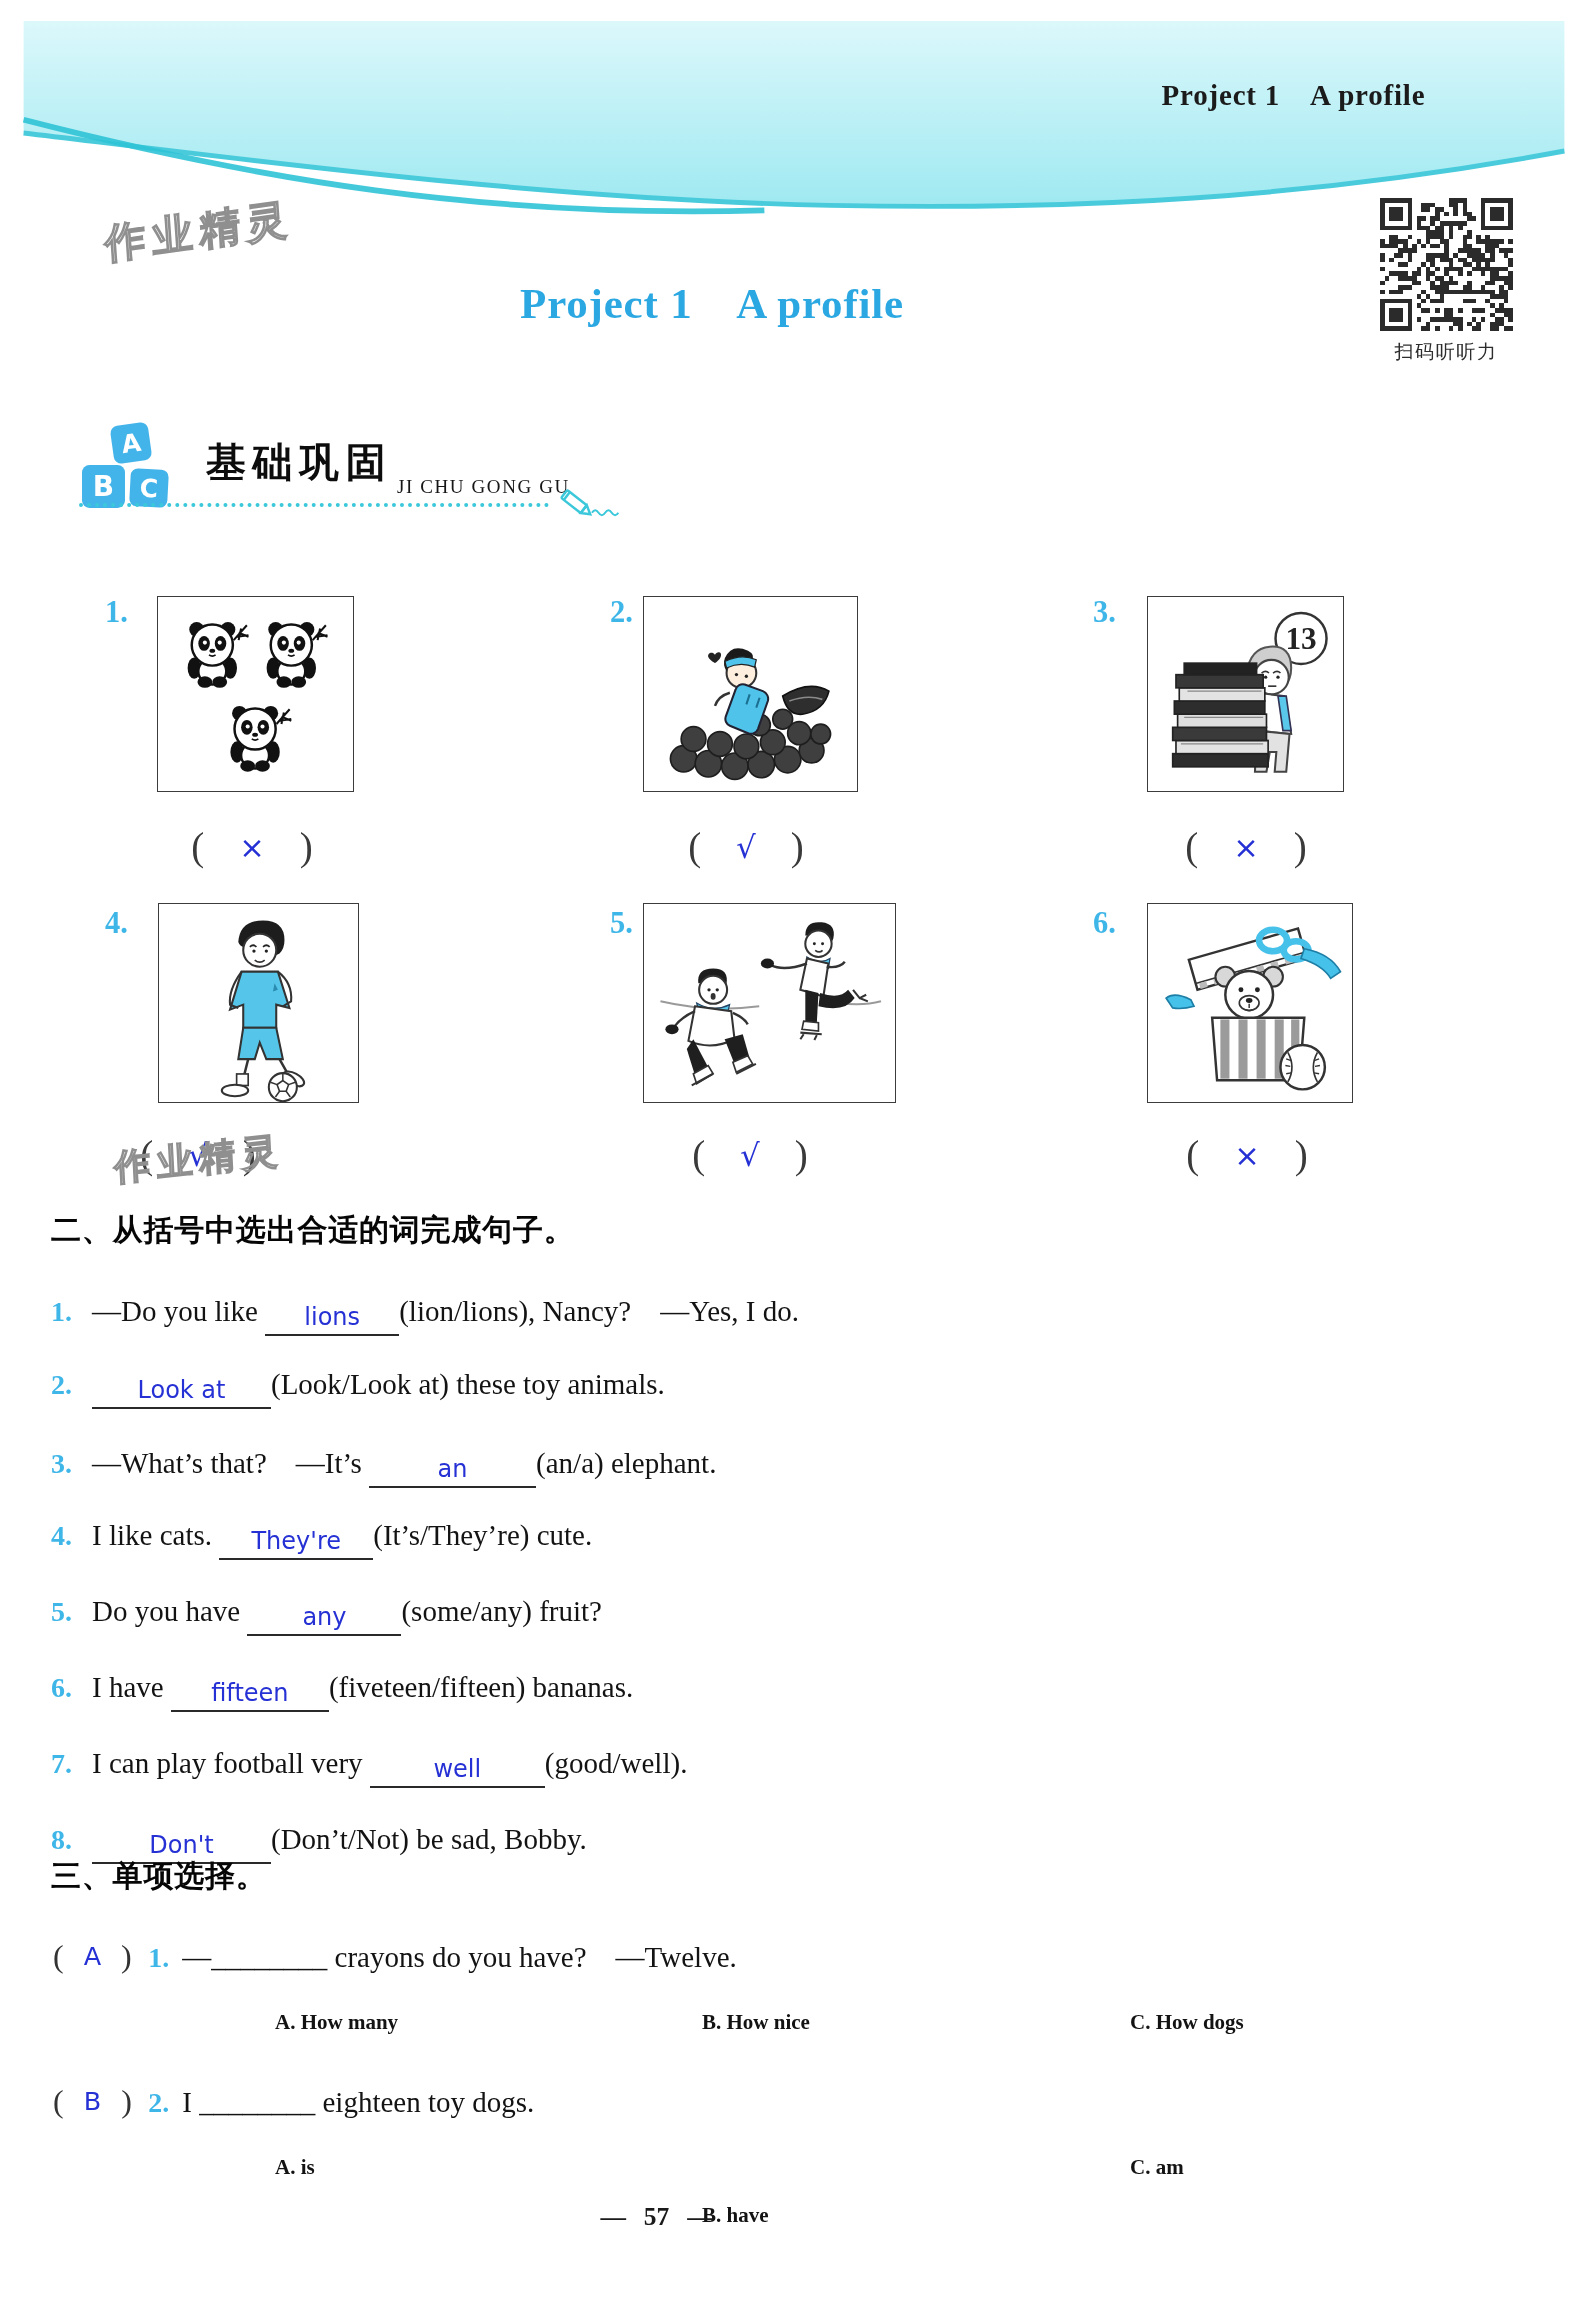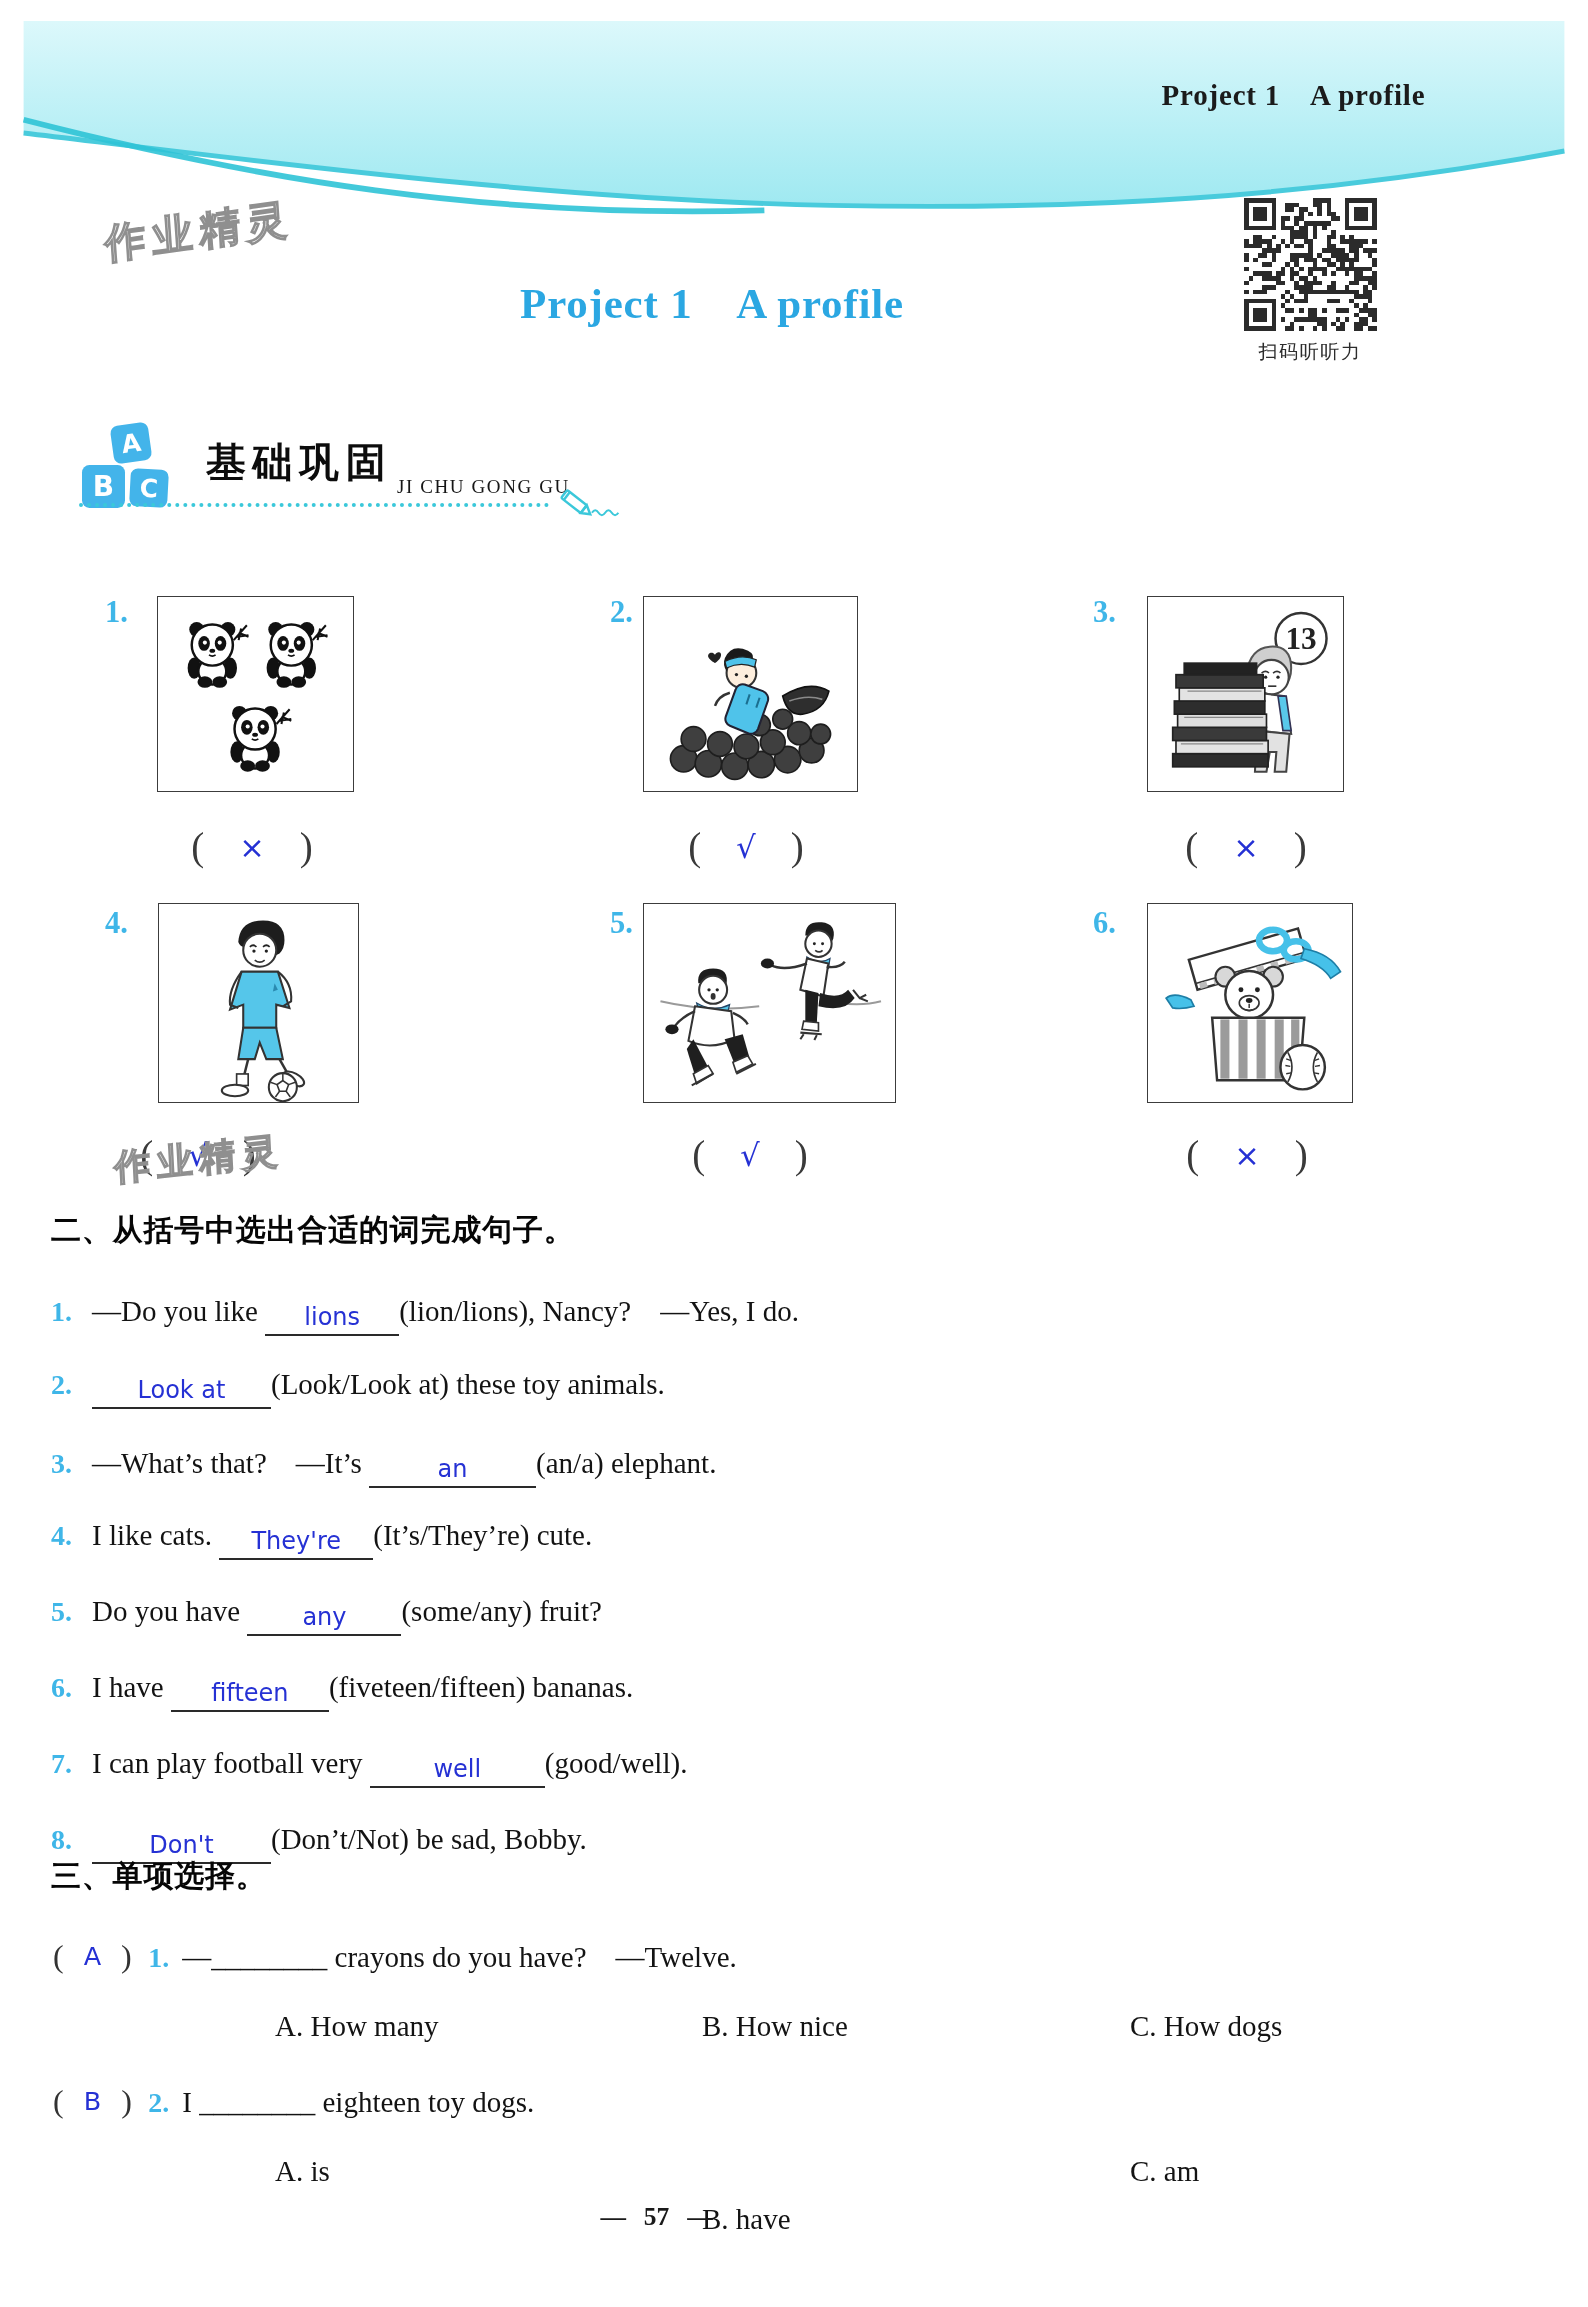--- a/index.html
+++ b/index.html
@@ -13,21 +13,21 @@
 
   
   .watermark{position:absolute;font-family:"DejaVu Sans",sans-serif;font-weight:700;
              color:transparent;-webkit-text-stroke:1.3px #8f8f8f;letter-spacing:6.6px;}
   .wm1{left:104px;top:204px;font-size:41px;transform:rotate(-8deg) skewX(-4deg);}
   .wm2{left:114px;top:1135px;font-size:36px;transform:rotate(-6deg) skewX(-3deg);}
 
   
   .main-title{position:absolute;left:0;top:275px;width:1424px;text-align:center;
               font-size:43px;font-weight:700;color:#2ba7e2;letter-spacing:0.8px;}
-  .qr-wrap{position:absolute;left:1235px;top:198px;width:150px;text-align:center;}
+  .qr-wrap{position:absolute;left:1371px;top:198px;width:150px;text-align:center;}
   .qr-svg{width:133px;height:133px;display:block;margin:0 auto;}
   .qr-caption{margin-top:8.2px;font-size:19px;color:#2c2c2c;font-family:"DejaVu Sans",sans-serif;letter-spacing:1.6px;}
 
   
   .abc-icon{position:absolute;left:82px;top:424px;width:99px;height:91px;}
   .cube{position:absolute;background:#43b4ea;color:#fff;font-weight:700;
         font-family:"DejaVu Sans",sans-serif;border-radius:7.4px;display:flex;
         align-items:center;justify-content:center;}
   .cube-a{left:30px;top:0;width:38px;height:38px;font-size:25px;transform:rotate(-8deg);}
   .cube-b{left:0;top:41px;width:43px;height:43px;font-size:28px;}
@@ -55,21 +55,21 @@
   .fnum{display:inline-block;min-width:41px;font-size:28px;font-weight:700;color:#3fb6e8;}
   .blank{display:inline-block;text-align:center;border-bottom:2.5px solid #2a2a2a;
          padding:0 5px;line-height:28px;vertical-align:-6.6px;}
   .bans{color:#2531d4;font-family:"DejaVu Sans",sans-serif;font-size:24px;position:relative;top:-2.5px;}
 
   
   .mcrow{position:absolute;left:53px;font-size:29px;color:#131313;display:flex;align-items:baseline;}
   .mc-par{font-size:32px;color:#333;}
   .mc-ans{color:#2531d4;font-family:"DejaVu Sans",sans-serif;font-size:25.5px;margin:0 20px;position:relative;top:-1.6px;}
   .mc-num{font-size:28px;font-weight:700;color:#3fb6e8;margin:0 13px 0 16.5px;}
-  .opt{position:absolute;font-size:29px;color:#131313;}
+  .opt{position:absolute;font-size:21px;color:#131313;font-weight:bold;}
 
   
   .footer{position:absolute;left:0;top:2202px;width:1313px;text-align:center;
           font-size:25.5px;font-weight:700;color:#1a1a1a;word-spacing:11.5px;}
 </style>
 </head>
 <body>
 
 <div class="page">
 

